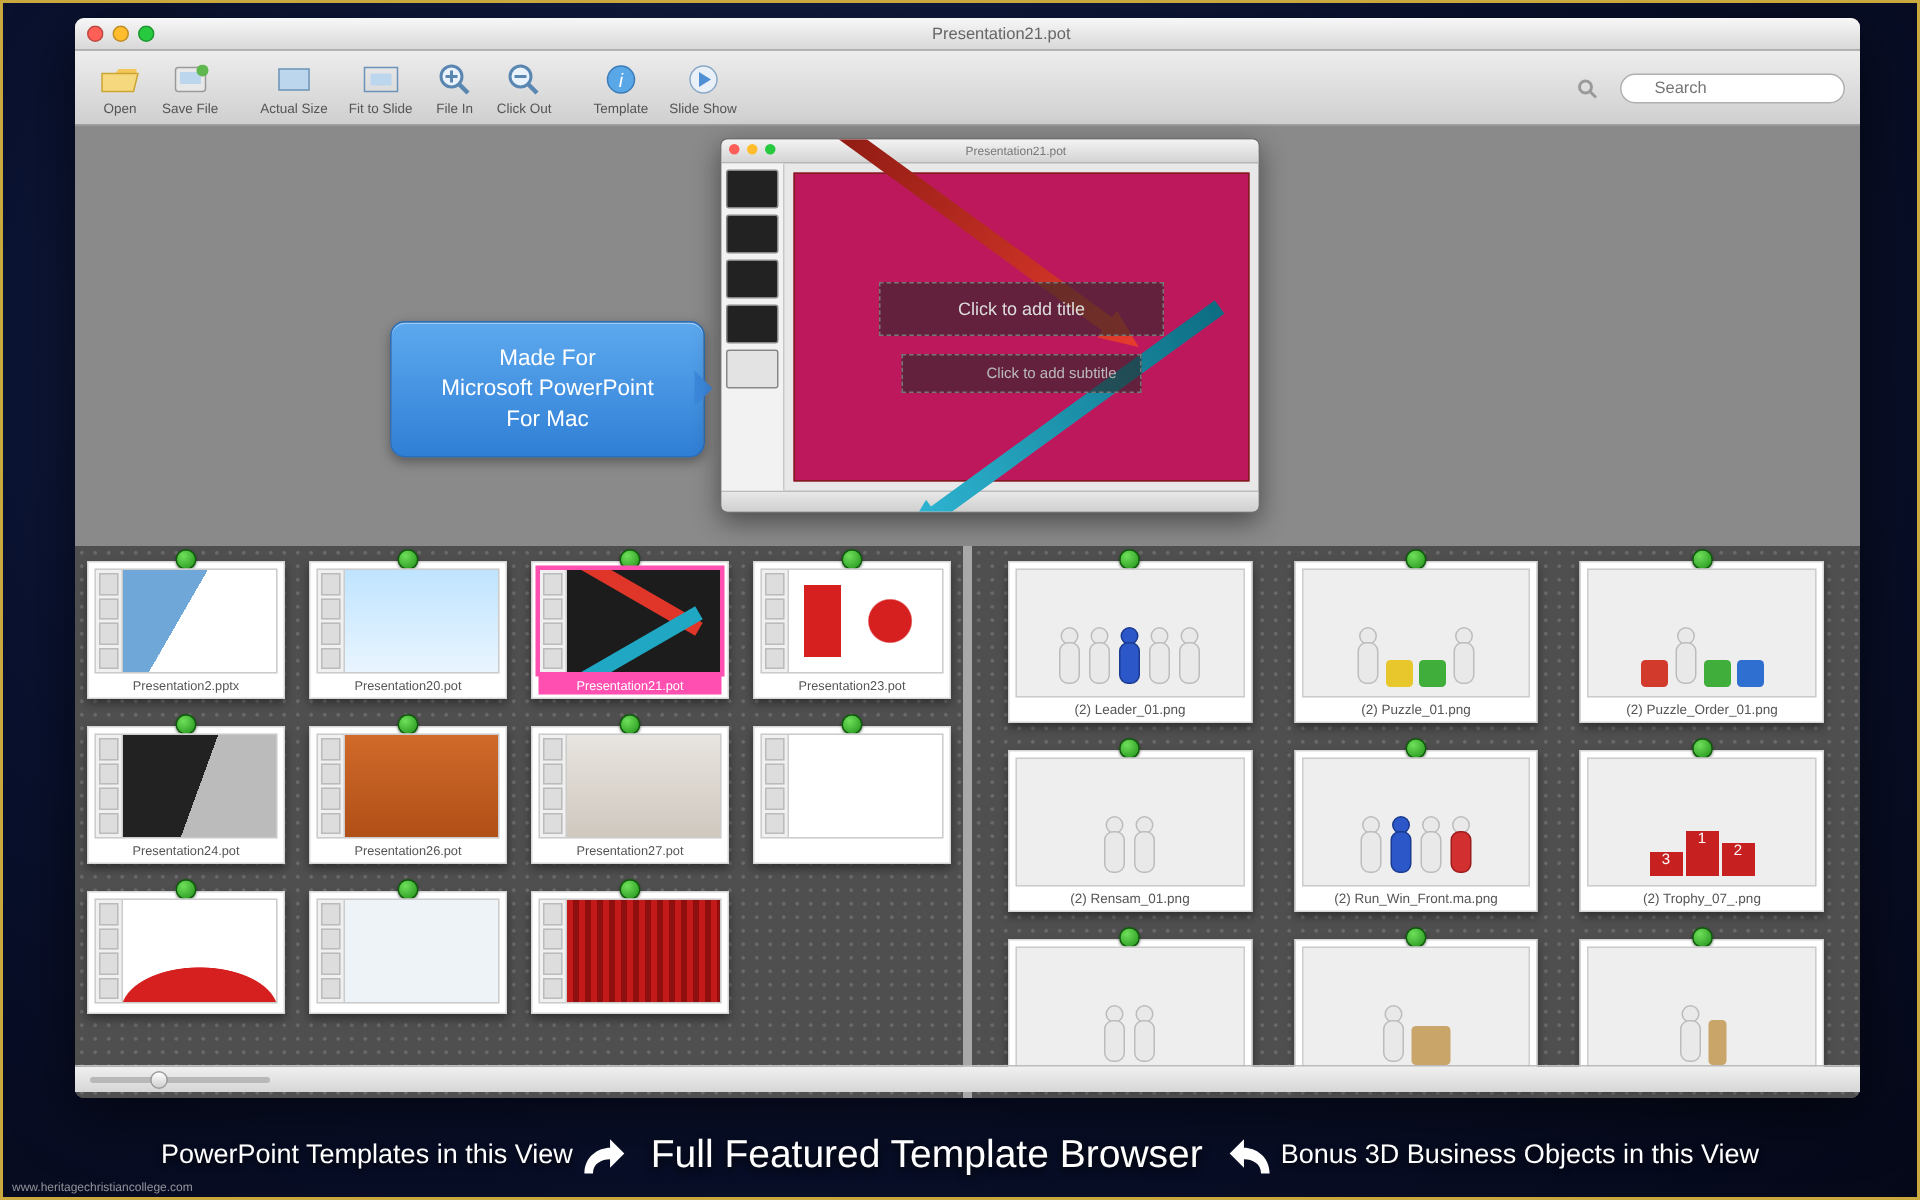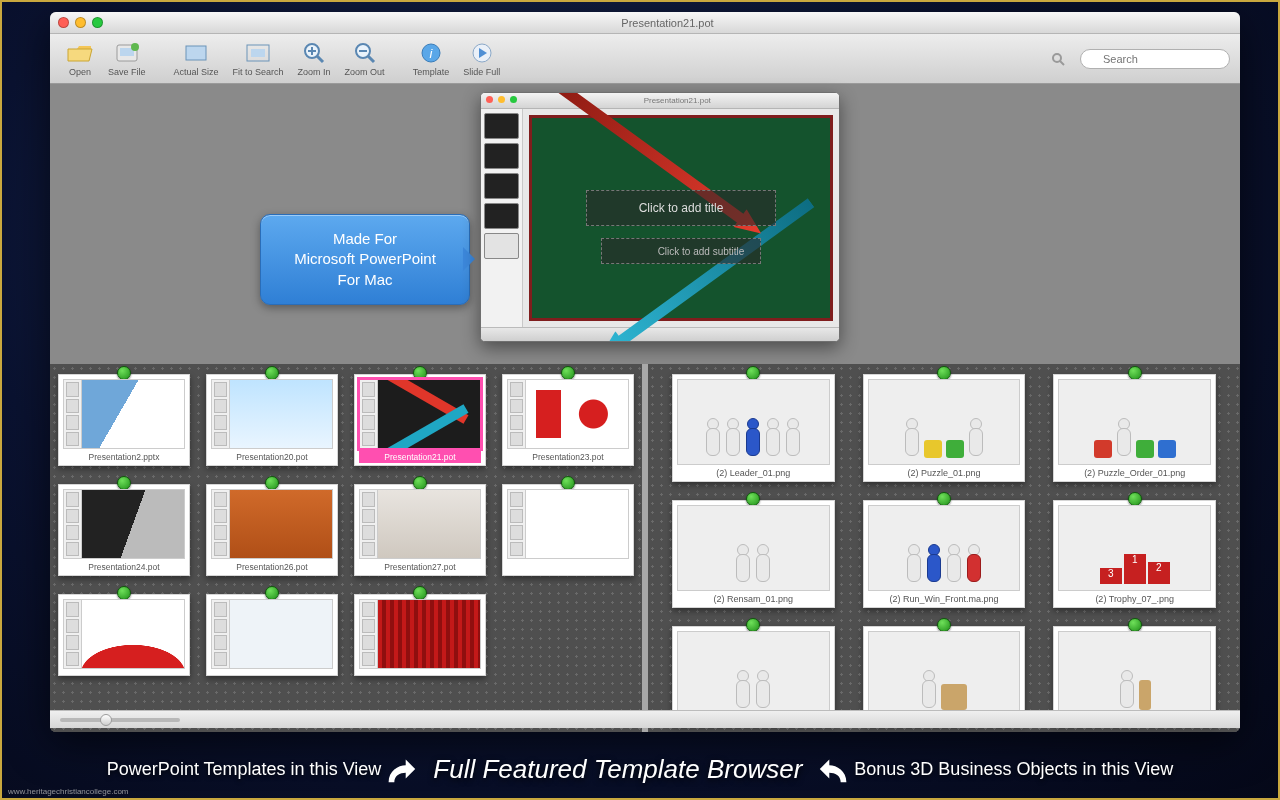--- a/index.html
+++ b/index.html
@@ -30,21 +30,21 @@
   .workarea { height:280px; background:#8a8a8a; position:relative; }
 
   
   .mini { position:absolute; left:430px; top:8px; width:360px; height:250px; background:#e8e8e8; border:1px solid #6f6f6f; border-radius:5px; box-shadow:0 6px 18px rgba(0,0,0,.45); overflow:hidden; }
   .mini .m-titlebar{height:16px;background:linear-gradient(#f3f3f3,#d4d4d4);border-bottom:1px solid #b5b5b5;display:flex;align-items:center;padding:0 5px;font-size:8px;color:#777;}
   .mini .m-traffic span{width:7px;height:7px;border-radius:50%;display:inline-block;margin-right:3px;}
   .mini .m-body{display:flex;height:calc(100% - 30px);}
   .mini .m-thumbs{width:42px;background:#f2f2f2;border-right:1px solid #c8c8c8;padding:4px 3px;display:flex;flex-direction:column;gap:4px;}
   .mini .m-thumb{width:100%;height:26px;background:#222;border:1px solid #888;border-radius:2px;}
   .mini .m-thumb.l{background:#e3e3e3;}
-  .mini .m-slide{flex:1;background:#14532d;position:relative;margin:6px;border:3px solid #7f1d1d;}
+  .mini .m-slide{flex:1;background:#be185d;position:relative;margin:6px;border:1px solid #7f1d1d;}
   .mini .arrow-r{position:absolute;width:260px;height:22px;background:linear-gradient(90deg,#8b1a12,#e63c2e);top:28px;left:-6px;transform:rotate(36deg);clip-path:polygon(0 25%,90% 25%,90% 0,100% 50%,90% 100%,90% 75%,0 75%);}
   .mini .arrow-b{position:absolute;width:260px;height:22px;background:linear-gradient(90deg,#0d6d82,#2fb8d6);bottom:28px;left:-6px;transform:rotate(-36deg);clip-path:polygon(0 25%,90% 25%,90% 0,100% 50%,90% 100%,90% 75%,0 75%);transform-origin:center; }
   .mini .arrow-b{transform:rotate(-36deg) scaleX(-1);left:auto;right:-6px;}
   .mini .ph-title{position:absolute;left:50%;top:72px;transform:translateX(-50%);width:190px;height:36px;border:1px dashed #777;color:#ddd;font-size:12px;display:flex;align-items:center;justify-content:center;background:rgba(40,40,40,.6);}
   .mini .ph-sub{position:absolute;left:50%;top:120px;transform:translateX(-50%);width:160px;height:26px;border:1px dashed #777;color:#bbb;font-size:10px;display:flex;align-items:center;justify-content:center;background:rgba(40,40,40,.6);padding-left:40px;}
   .mini .m-status{height:14px;background:linear-gradient(#e8e8e8,#cfcfcf);border-top:1px solid #bbb;}
 
   
   .callout{position:absolute;left:210px;top:130px;width:210px;padding:14px 16px;background:linear-gradient(#5da9ef,#2f7fd5);border:1px solid #2a6db8;border-radius:10px;color:#fff;text-align:center;font-size:15px;line-height:1.35;box-shadow:0 3px 8px rgba(0,0,0,.35),inset 0 1px 0 rgba(255,255,255,.4);}
   .callout::after{content:"";position:absolute;right:-18px;top:50%;transform:translateY(-50%);border:12px solid transparent;border-left-color:#3c88dc;}
@@ -103,21 +103,21 @@
   .podium .p1{height:30px;} .podium .p2{height:22px;} .podium .p3{height:16px;}
 
   
   .slider-bar{position:absolute;left:48px;bottom:70px;width:1190px;height:18px;background:linear-gradient(#f0f0f0,#d6d6d6);border-top:1px solid #bcbcbc;display:flex;align-items:center;padding:0 10px;}
   .slider-track{width:120px;height:4px;background:#b8b8b8;border-radius:2px;position:relative;}
   .slider-thumb{position:absolute;left:40px;top:-4px;width:12px;height:12px;border-radius:50%;background:linear-gradient(#fff,#cfcfcf);border:1px solid #9c9c9c;}
 
   
   .banner{position:absolute;left:0;right:0;bottom:0;height:58px;display:flex;align-items:center;justify-content:center;color:#fff;}
   .banner .lab{font-size:18px;text-shadow:0 2px 4px rgba(0,0,0,.8);}
-  .banner .mid{font-size:26px;margin:0 14px;text-shadow:0 2px 6px rgba(0,0,0,.9);font-style:italic;}
+  .banner .mid{font-size:26px;margin:0 14px;text-shadow:0 2px 6px rgba(0,0,0,.9);}
   .arrow-swirl{width:38px;height:38px;}
   .watermark{position:absolute;left:6px;bottom:2px;font-size:8px;color:#c9c9c9;opacity:.7;}
 </style>
 </head>
 <body>
 
 <div class="app-shell">
 
   <div class="titlebar">
     <div class="traffic">
@@ -157,61 +157,61 @@
       </div>
       <span>Actual Size</span>
     </div>
     <div class="tb-btn">
       <div class="ic">
         <svg width="26" height="20">
             <rect x="2" y="2" width="22" height="16" fill="none" stroke="#6b93b8"></rect>
             <rect x="6" y="6" width="14" height="8" fill="#bcd6ee"></rect>
           </svg>
       </div>
-      <span>Fit to Search</span>
+      <span>Fit to Slide</span>
     </div>
     <div class="tb-btn">
       <div class="ic">
         <svg width="22" height="22">
             <circle cx="9" cy="9" r="7" fill="#eaf3fb" stroke="#5a87b2" stroke-width="2"></circle>
             <line x1="14" y1="14" x2="20" y2="20" stroke="#5a87b2" stroke-width="3"></line>
             <line x1="9" y1="5" x2="9" y2="13" stroke="#5a87b2" stroke-width="2"></line>
             <line x1="5" y1="9" x2="13" y2="9" stroke="#5a87b2" stroke-width="2"></line>
           </svg>
       </div>
-      <span>Zoom In</span>
+      <span>File In</span>
     </div>
     <div class="tb-btn">
       <div class="ic">
         <svg width="22" height="22">
             <circle cx="9" cy="9" r="7" fill="#eaf3fb" stroke="#5a87b2" stroke-width="2"></circle>
             <line x1="14" y1="14" x2="20" y2="20" stroke="#5a87b2" stroke-width="3"></line>
             <line x1="5" y1="9" x2="13" y2="9" stroke="#5a87b2" stroke-width="2"></line>
           </svg>
       </div>
-      <span>Zoom Out</span>
+      <span>Click Out</span>
     </div>
     <div class="tb-sep"></div>
     <div class="tb-btn">
       <div class="ic">
         <svg width="22" height="22">
             <circle cx="11" cy="11" r="9" fill="#5aa7e8" stroke="#3a7cb8"></circle>
             <text x="11" y="16" text-anchor="middle" fill="#fff" font-size="13" font-family="Georgia" font-style="italic">i</text>
           </svg>
       </div>
       <span>Template</span>
     </div>
     <div class="tb-btn">
       <div class="ic">
         <svg width="22" height="22">
             <circle cx="11" cy="11" r="9" fill="#eaf0f8" stroke="#8aa8c8"></circle>
             <path d="M8 6l8 5-8 5z" fill="#4f8fd4"></path>
           </svg>
       </div>
-      <span>Slide Full</span>
+      <span>Slide Show</span>
     </div>
 
     <div class="search">
       <span class="sicon">
         <svg width="14" height="14">
             <circle cx="6" cy="6" r="4" fill="none" stroke="#9a9a9a" stroke-width="2"></circle>
             <line x1="9" y1="9" x2="13" y2="13" stroke="#9a9a9a" stroke-width="2"></line>
           </svg>
       </span>
       <input type="text" placeholder="Search" style="">

